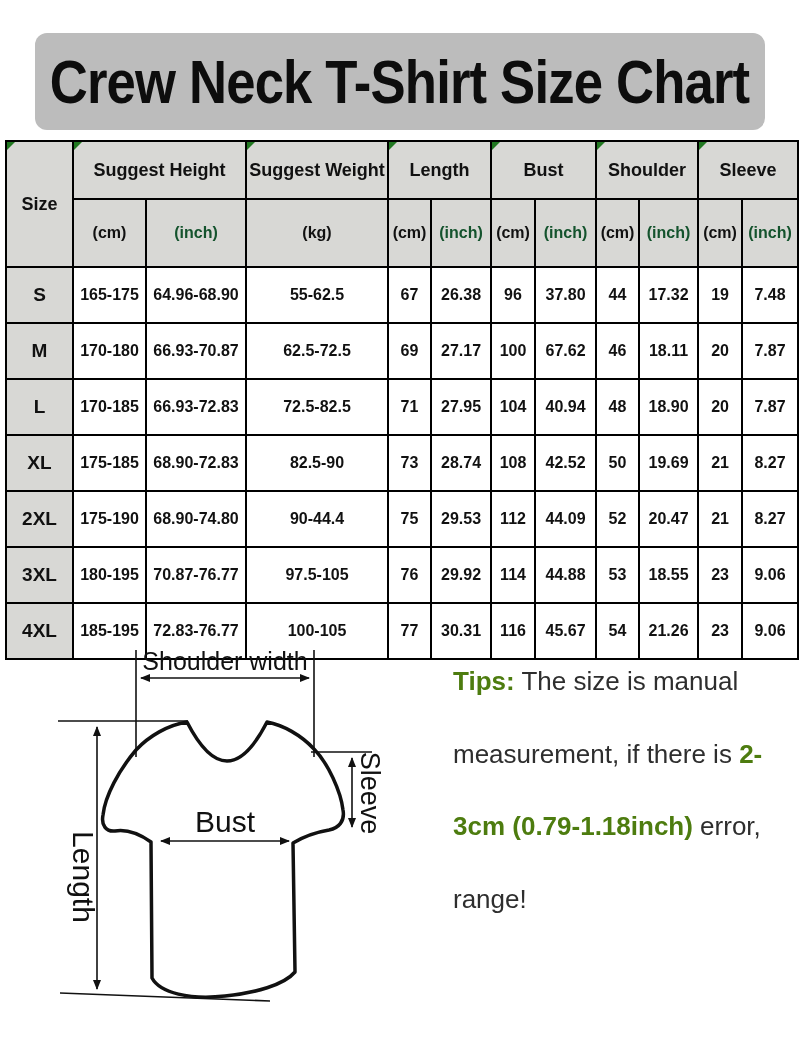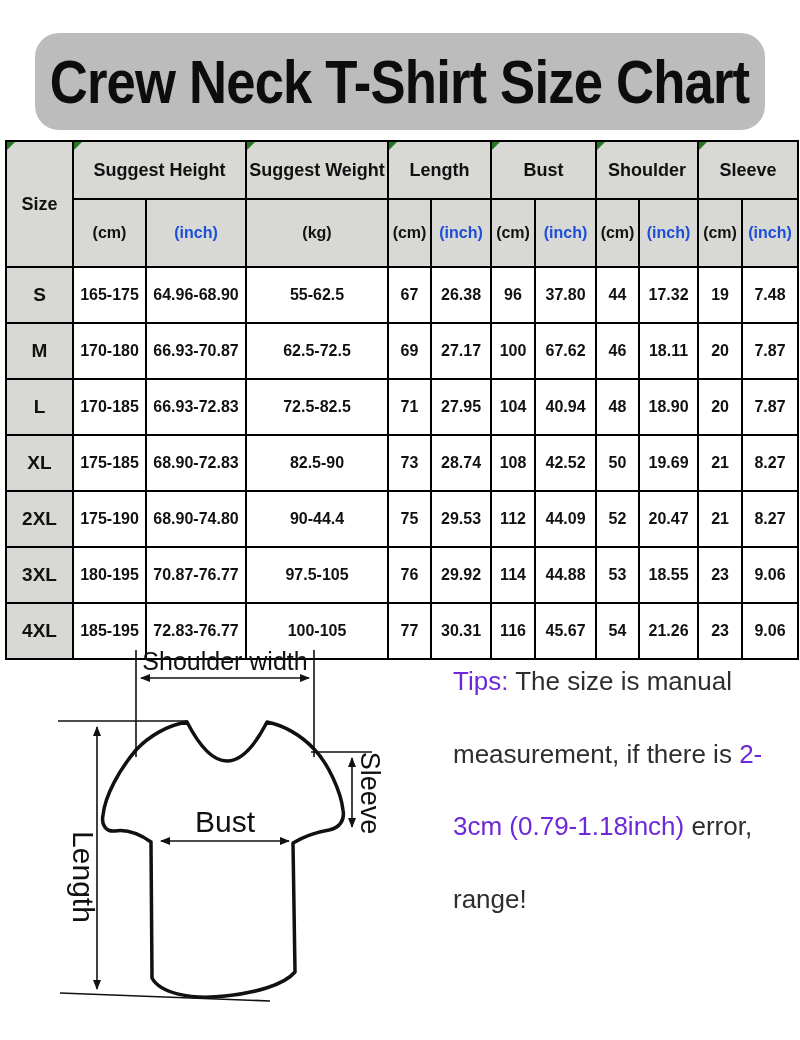--- a/index.html
+++ b/index.html
@@ -5,21 +5,21 @@
   html,body{margin:0;padding:0;}
   body{
     width:800px;height:1040px;position:relative;overflow:hidden;
     background:#ffffff;
     font-family:"Liberation Sans", sans-serif;
     color:#111;
   }
   
   .banner{
     position:absolute;left:35px;top:33px;width:730px;height:97px;
-    background:#bcbcbc;border-radius:24px;
+    background:#bcbcbc;border-radius:12px;
     display:flex;align-items:center;justify-content:center;
   }
   .banner-text{
     font-size:62px;font-weight:700;letter-spacing:-1px;white-space:nowrap;
     transform:scaleX(0.85);transform-origin:center;color:#0d0d0d;
   }
   
   table.size-chart{
     position:absolute;left:5px;top:140px;width:792px;
     border-collapse:collapse;table-layout:fixed;
@@ -28,36 +28,36 @@
     border:2px solid #000;text-align:center;vertical-align:middle;
     font-weight:700;padding:0;overflow:hidden;
   }
   .size-chart thead th{background:#d8d8d5;font-size:18px;}
   .size-chart thead tr.units th{font-size:16px;}
   .size-chart thead tr.groups{height:58px;}
   .size-chart thead tr.units{height:68px;}
   .size-chart tbody tr{height:56px;}
   .size-chart tbody td{background:#ffffff;font-size:16px;}
   .size-chart .size-col{background:#d8d8d5;font-size:19px;}
-  .inch{color:#1d4ed8;}
+  .inch{color:#14532d;}
   .corner{position:relative;}
   .corner::before{
     content:"";position:absolute;top:0;left:0;width:0;height:0;
     border-top:8px solid #217821;border-right:8px solid transparent;
   }
   
   svg.diagram{position:absolute;left:0;top:645px;}
   svg.diagram text{font-family:"Liberation Sans", sans-serif;fill:#111;}
   
   .tips{
     position:absolute;left:453px;top:645px;width:347px;
     font-size:26px;color:#2e2e2e;
   }
   .tip-line{height:72.5px;line-height:72.5px;white-space:nowrap;}
-  .red{color:#6d28d9;font-weight:400;}
+  .red{color:#4d7c0f;font-weight:700;}
 </style>
 </head>
 <body>
 
 <div class="banner">
   <div class="banner-text">Crew Neck T-Shirt Size Chart</div>
 </div>
 
 <table class="size-chart">
   <colgroup>

